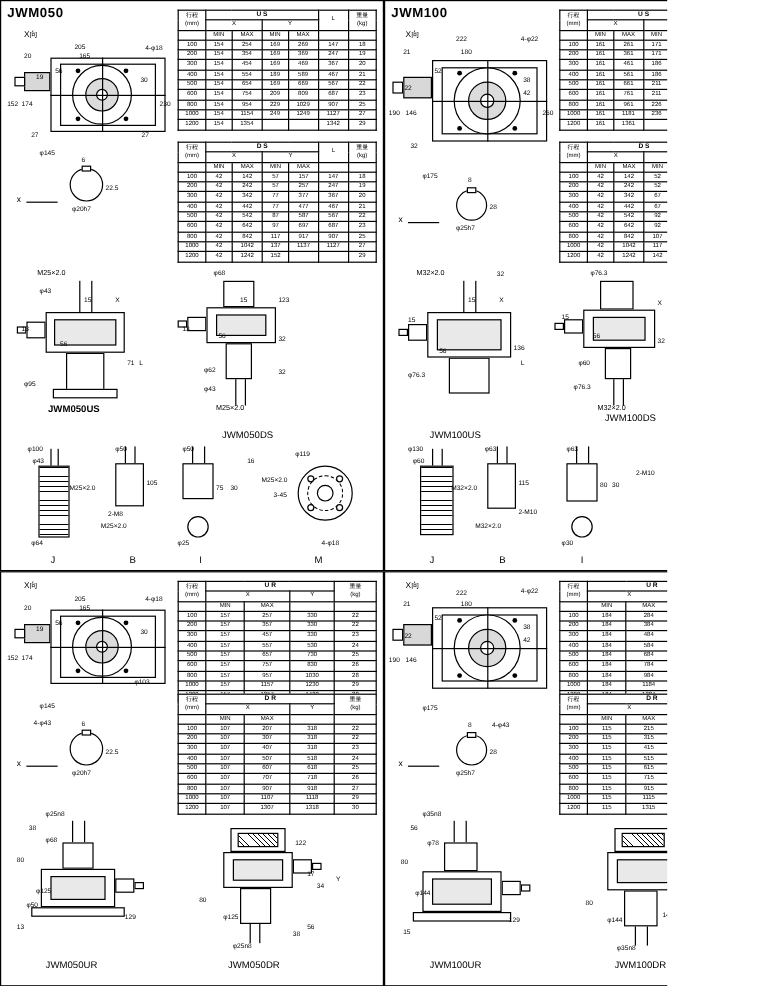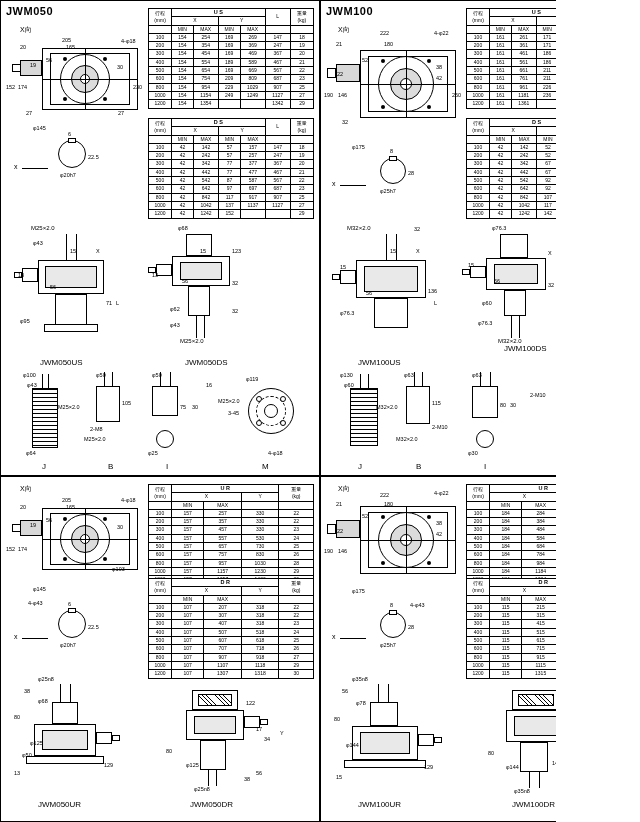--- a/index.html
+++ b/index.html
@@ -305,21 +305,21 @@
   <div class="box" style="left:14px;top:272px;width:8px;height:6px;"></div>
   <div class="box" style="left:55px;top:294px;width:32px;height:34px;"></div>
   <div class="box" style="left:44px;top:324px;width:54px;height:8px;"></div>
   <div class="dim" style="left:20px;top:318px;">φ95</div>
   <div class="dim" style="left:70px;top:248px;">15</div>
   <div class="dim" style="left:96px;top:248px;">X</div>
   <div class="dim" style="left:50px;top:284px;">56</div>
   <div class="dim" style="left:18px;top:272px;">13</div>
   <div class="dim" style="left:106px;top:300px;">71</div>
   <div class="dim" style="left:116px;top:300px;">L</div>
-  <div class="cap" style="left:40px;top:358px;">JWM050US</div>
+  <div class="cap" style="left:40px;top:336px;font-weight:bold;">JWM050US</div>
 
   <div class="dim" style="left:178px;top:225px;">φ68</div>
   <div class="box" style="left:186px;top:234px;width:26px;height:22px;"></div>
   <div class="box" style="left:172px;top:256px;width:58px;height:30px;"></div>
   <div class="boxf" style="left:180px;top:262px;width:42px;height:18px;"></div>
   <div class="box" style="left:156px;top:264px;width:16px;height:12px;"></div>
   <div class="box" style="left:148px;top:267px;width:8px;height:6px;"></div>
   <div class="box" style="left:188px;top:286px;width:22px;height:30px;"></div>
   <div class="ln lnv" style="left:196px;top:316px;height:22px;"></div>
   <div class="ln lnv" style="left:204px;top:316px;height:22px;"></div>

